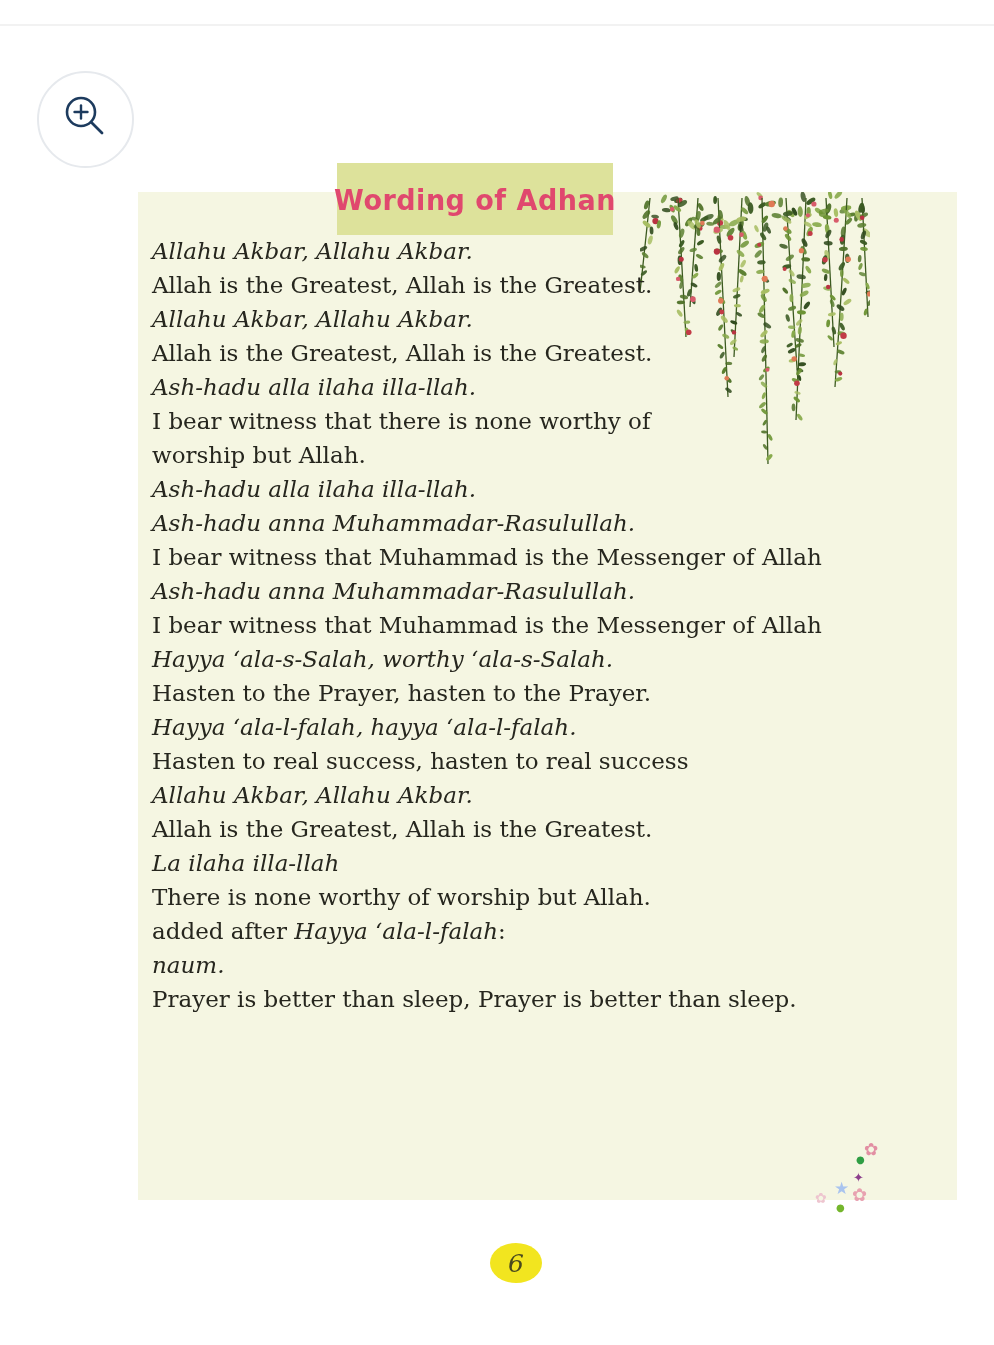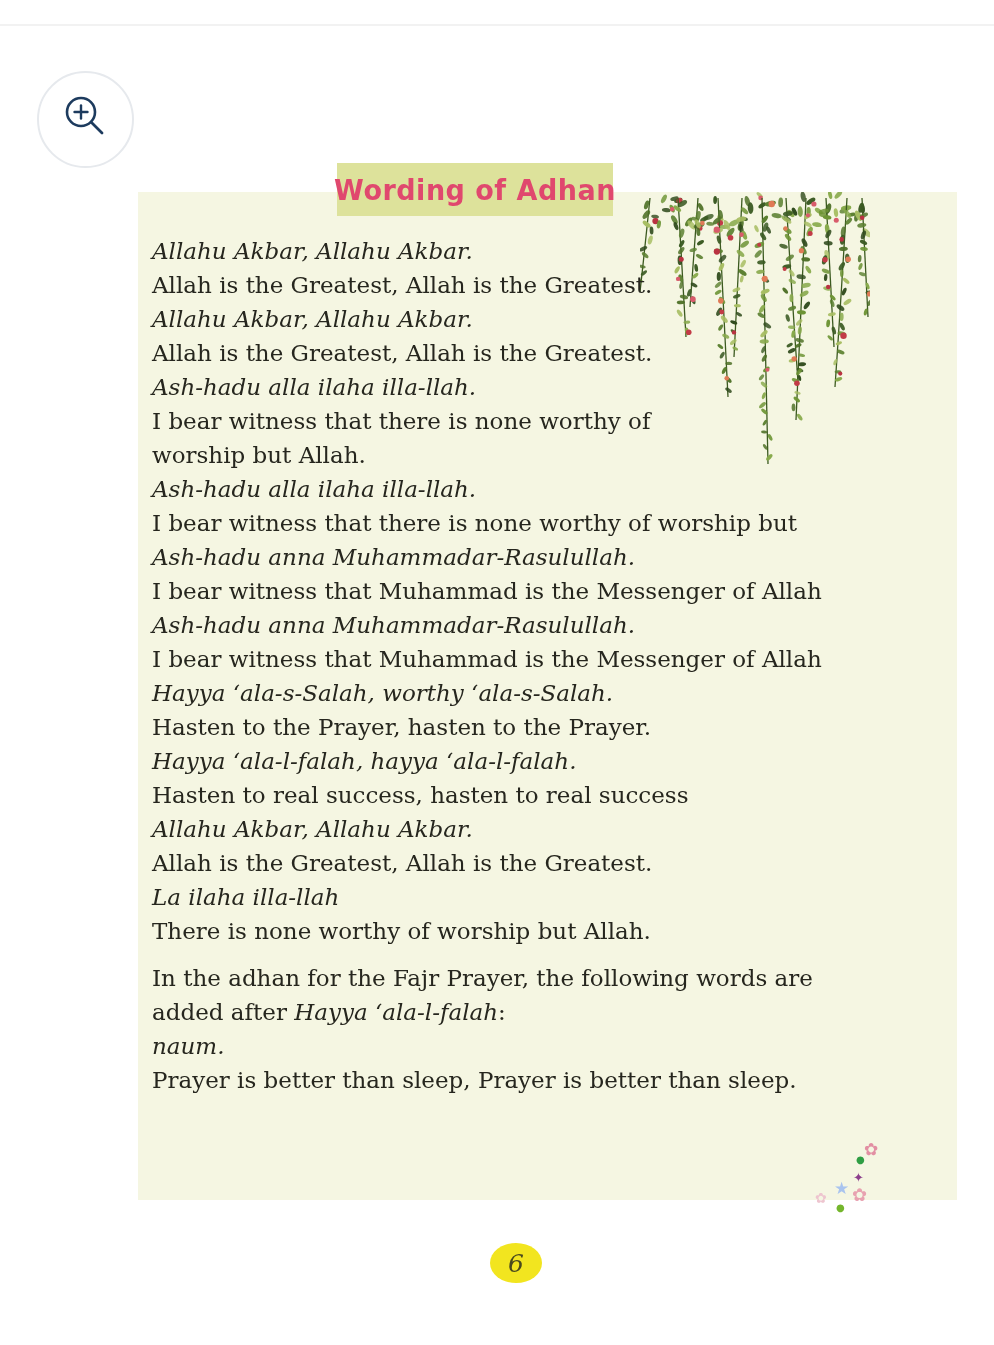--- a/index.html
+++ b/index.html
@@ -10,21 +10,21 @@
   .top-divider { position:absolute; left:0; top:24px; width:994px; height:2px;
                  background:#f2f2f2; }
 
   .zoom-btn { position:absolute; left:37px; top:71px; width:97px; height:97px;
               border-radius:50%; background:#ffffff; border:2px solid #e6e9ed;
               display:flex; align-items:center; justify-content:center; cursor:pointer; }
 
   .book-page { position:absolute; left:138px; top:192px; width:819px; height:1008px;
                background:#f5f6e2; overflow:hidden; }
 
-  .title-banner { position:absolute; left:337px; top:163px; width:276px; height:53px;
+  .title-banner { position:absolute; left:337px; top:163px; width:276px; height:72px;
                   background:#dde29b; z-index:4; display:flex; align-items:center;
                   justify-content:center; }
   .title-banner span { font-family:"DejaVu Sans", sans-serif; font-weight:700;
                        font-size:27px; color:#e0486e; letter-spacing:0.5px;
                        transform:scaleY(1.08); white-space:nowrap; }
 
   .vine { position:absolute; left:502px; top:0; width:230px; height:300px; z-index:1; }
 
   .page-text { position:absolute; left:14px; top:42px; width:706px; z-index:2;
                font-size:23px; line-height:34px; color:#26261e; }
@@ -365,34 +365,32 @@
       </svg>
     <div class="page-text">
         <div class="line"><span class="it">Allahu Akbar, Allahu Akbar.</span></div>
         <div class="line"><span>Allah is the Greatest, Allah is the Greatest.</span></div>
         <div class="line"><span class="it">Allahu Akbar, Allahu Akbar.</span></div>
         <div class="line"><span>Allah is the Greatest, Allah is the Greatest.</span></div>
         <div class="line"><span class="it">Ash-hadu alla ilaha illa-llah.</span></div>
         <div class="line"><span>I bear witness that there is none worthy of</span></div>
         <div class="line"><span>worship but Allah.</span></div>
         <div class="line"><span class="it">Ash-hadu alla ilaha illa-llah.</span></div>
-        <div class="line"><span>I bear witness that there is none worthy of worship but</span></div>
         <div class="line"><span class="it">Ash-hadu anna Muhammadar-Rasulullah.</span></div>
         <div class="line"><span>I bear witness that Muhammad is the Messenger of Allah</span></div>
         <div class="line"><span class="it">Ash-hadu anna Muhammadar-Rasulullah.</span></div>
         <div class="line"><span>I bear witness that Muhammad is the Messenger of Allah</span></div>
         <div class="line"><span class="it">Hayya ‘ala-s-Salah, worthy ‘ala-s-Salah.</span></div>
         <div class="line"><span>Hasten to the Prayer, hasten to the Prayer.</span></div>
         <div class="line"><span class="it">Hayya ‘ala-l-falah, hayya ‘ala-l-falah.</span></div>
         <div class="line"><span>Hasten to real success, hasten to real success</span></div>
         <div class="line"><span class="it">Allahu Akbar, Allahu Akbar.</span></div>
         <div class="line"><span>Allah is the Greatest, Allah is the Greatest.</span></div>
         <div class="line"><span class="it">La ilaha illa-llah</span></div>
         <div class="line"><span>There is none worthy of worship but Allah.</span></div>
-        <div class="line para"><span>In the adhan for the Fajr Prayer, the following words are</span></div>
         <div class="line"><span>added after </span><span class="it">Hayya ‘ala-l-falah</span><span>:</span></div>
         <div class="line"><span class="it">naum.</span></div>
         <div class="line"><span>Prayer is better than sleep, Prayer is better than sleep.</span></div>
       </div>
   </div>
 
   <div class="title-banner">
     <span>Wording of Adhan</span>
   </div>
 

